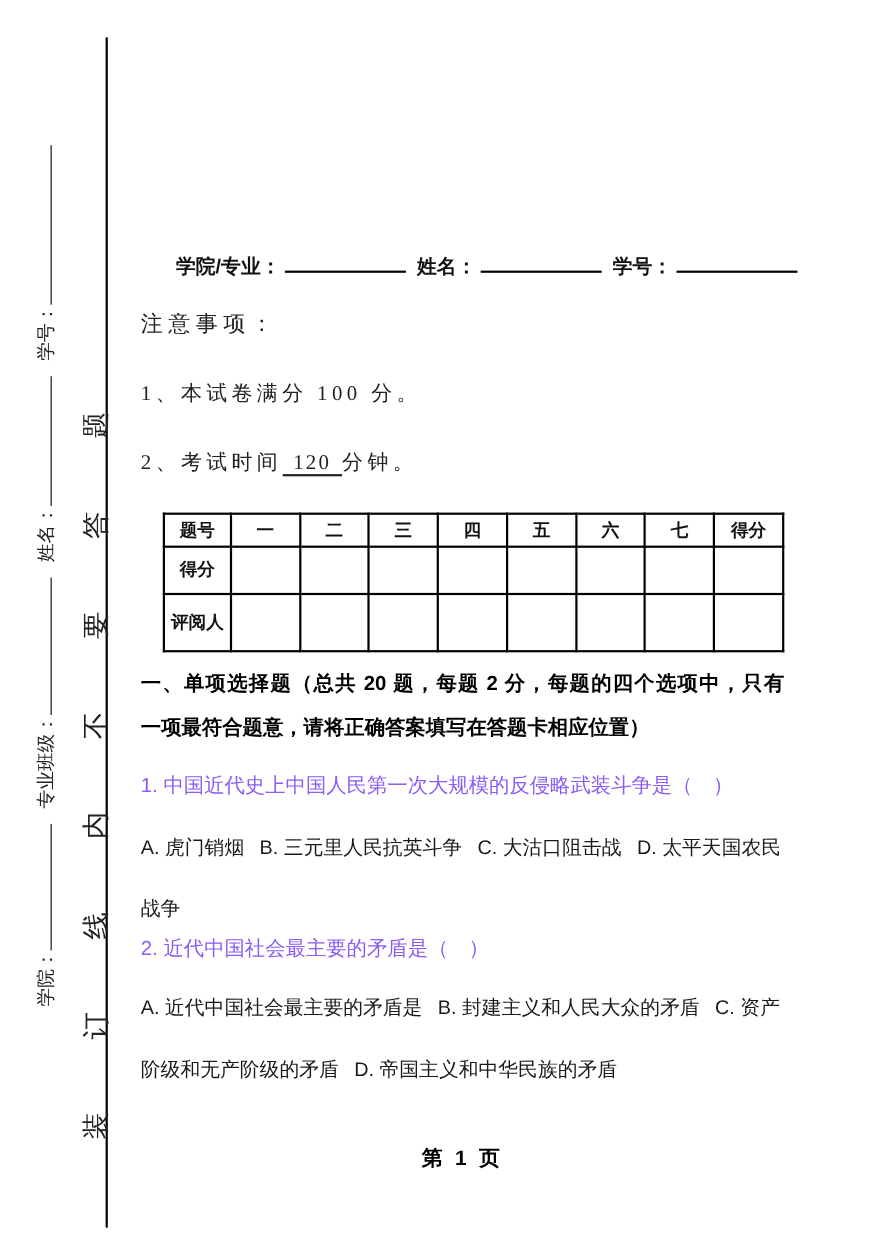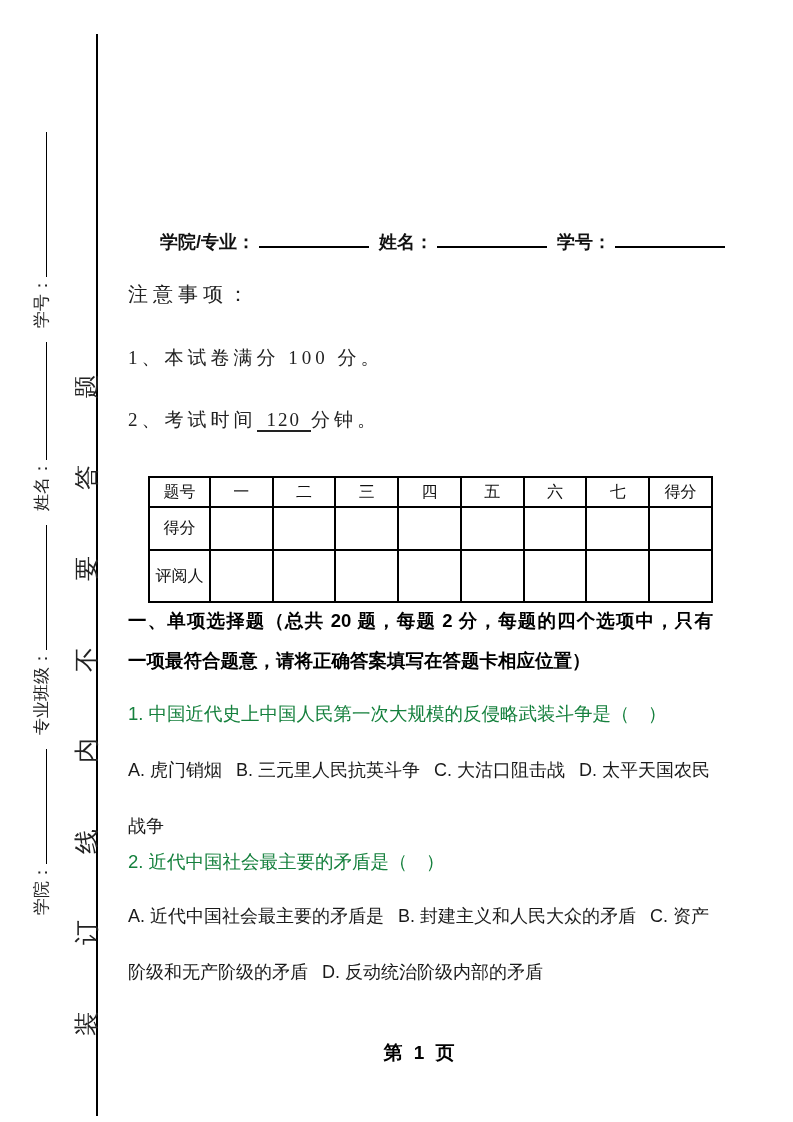--- a/index.html
+++ b/index.html
@@ -28,34 +28,34 @@
   .student-row { position:absolute; top:230px; left:32px; font-weight:700; font-size:18px; white-space:nowrap; }
   .s-blank { display:inline-block; width:110px; border-bottom:2px solid #000; height:15px; margin:0 10px 0 4px; }
   .s-blank:last-child { margin-right:0; }
 
   .serifline { font-family:"Liberation Serif","DejaVu Serif",serif; color:#222; }
   .notice { position:absolute; top:281px; font-size:20px; letter-spacing:5px; }
   .note1  { position:absolute; top:345px; font-size:19px; letter-spacing:4px; }
   .note2  { position:absolute; top:407px; font-size:19px; letter-spacing:4px; }
   .u-num  { border-bottom:2px solid #222; padding:0 10px; letter-spacing:2px; }
 
-  .score-table { position:absolute; top:476px; left:20px; border-collapse:collapse;
-                 font-size:16px; font-weight:400; table-layout:fixed; }
+  .score-table { position:absolute; top:466px; left:20px; border-collapse:collapse;
+                 font-size:16px; font-weight:700; table-layout:fixed; }
   .score-table td { border:2px solid #000; text-align:center; padding:0; vertical-align:middle; }
   .score-table col.c0 { width:61px; }
   .score-table col.cn { width:63px; }
   .tr-head td { height:28px; }
   .tr-score td { height:41px; }
   .tr-reviewer td { height:50px; }
 
   .section-head { position:absolute; top:601px; width:100%; font-weight:700; font-size:18.5px; color:#000; }
   .head-l1 { line-height:40px; text-align:justify; text-align-last:justify; }
   .head-l2 { line-height:40px; }
 
-  .q-text { position:absolute; width:100%; font-size:18.5px; color:#15803d; }
+  .q-text { position:absolute; width:100%; font-size:18.5px; color:#8b5cf6; }
   .q-opts { position:absolute; width:100%; font-size:18px; line-height:56px; color:#1a1a1a; }
   .opt { margin-right:14px; }
 
   .footer { position:absolute; top:1040px; width:100%; text-align:center;
             font-weight:700; font-size:19px; letter-spacing:3px; color:#000; }
 </style>
 </head>
 <body>
 
 <div class="page">
@@ -135,19 +135,19 @@
       <div class="head-l2">一项最符合题意，请将正确答案填写在答题卡相应位置）</div>
     </div>
 
     <div class="q-text" style="top:701px">1. 中国近代史上中国人民第一次大规模的反侵略武装斗争是（　）</div>
     <div class="q-opts" style="top:742px">
       <span class="opt">A. 虎门销烟</span><span class="opt">B. 三元里人民抗英斗争</span><span class="opt">C. 大沽口阻击战</span><span class="opt">D. 太平天国农民战争</span>
     </div>
 
     <div class="q-text" style="top:849px">2. 近代中国社会最主要的矛盾是（　）</div>
     <div class="q-opts" style="top:888px">
-      <span class="opt">A. 近代中国社会最主要的矛盾是</span><span class="opt">B. 封建主义和人民大众的矛盾</span><span class="opt">C. 资产阶级和无产阶级的矛盾</span><span class="opt">D. 反动统治阶级内部的矛盾</span>
+      <span class="opt">A. 近代中国社会最主要的矛盾是</span><span class="opt">B. 封建主义和人民大众的矛盾</span><span class="opt">C. 资产阶级和无产阶级的矛盾</span><span class="opt">D. 帝国主义和中华民族的矛盾</span>
     </div>
 
     <div class="footer">第 1 页</div>
 
   </div>
 </div>
 
 </body></html>

